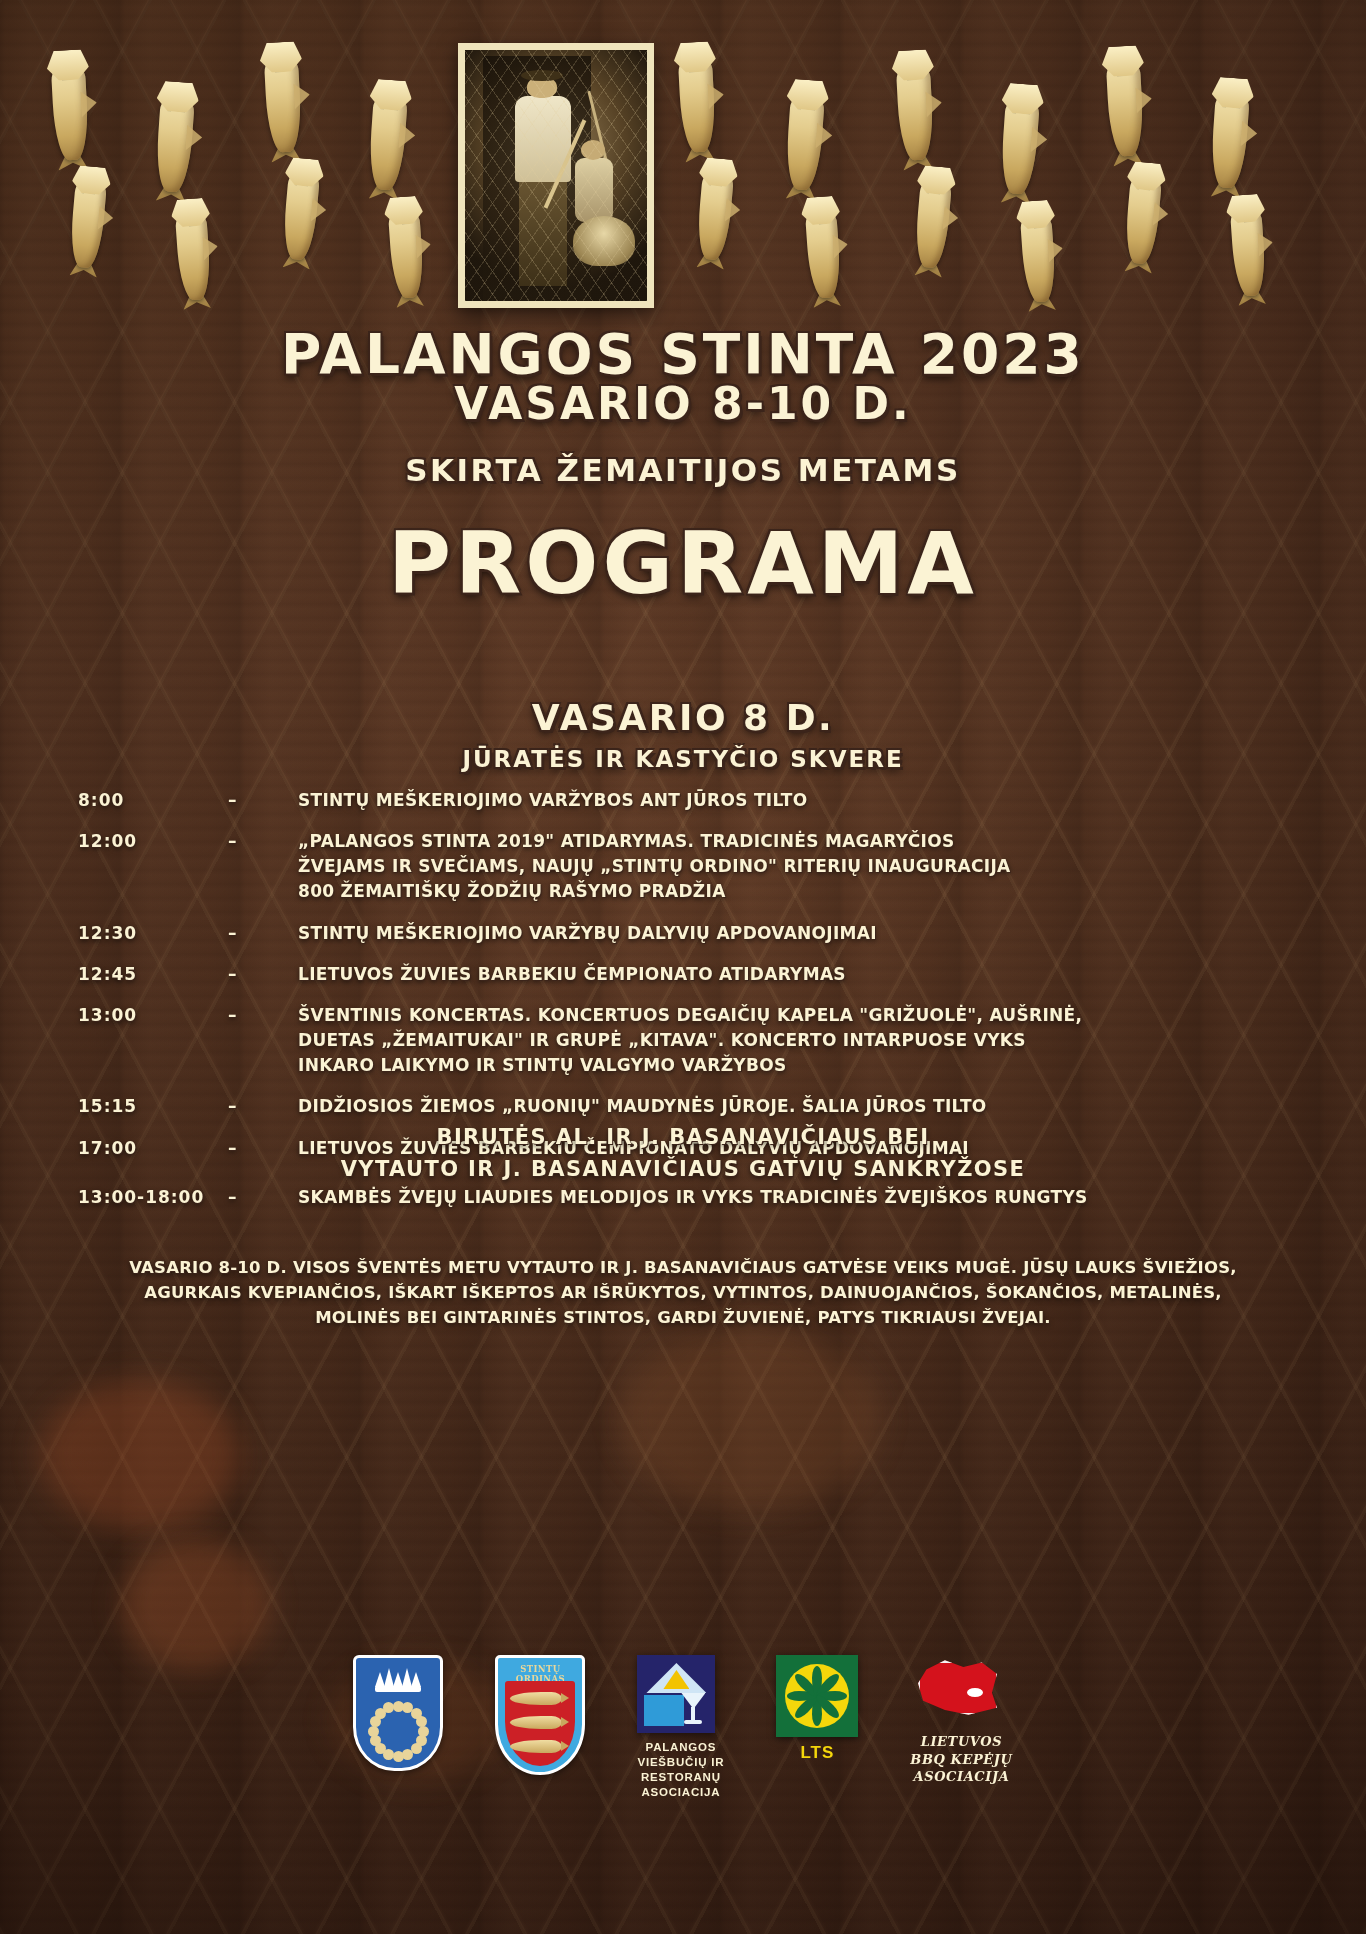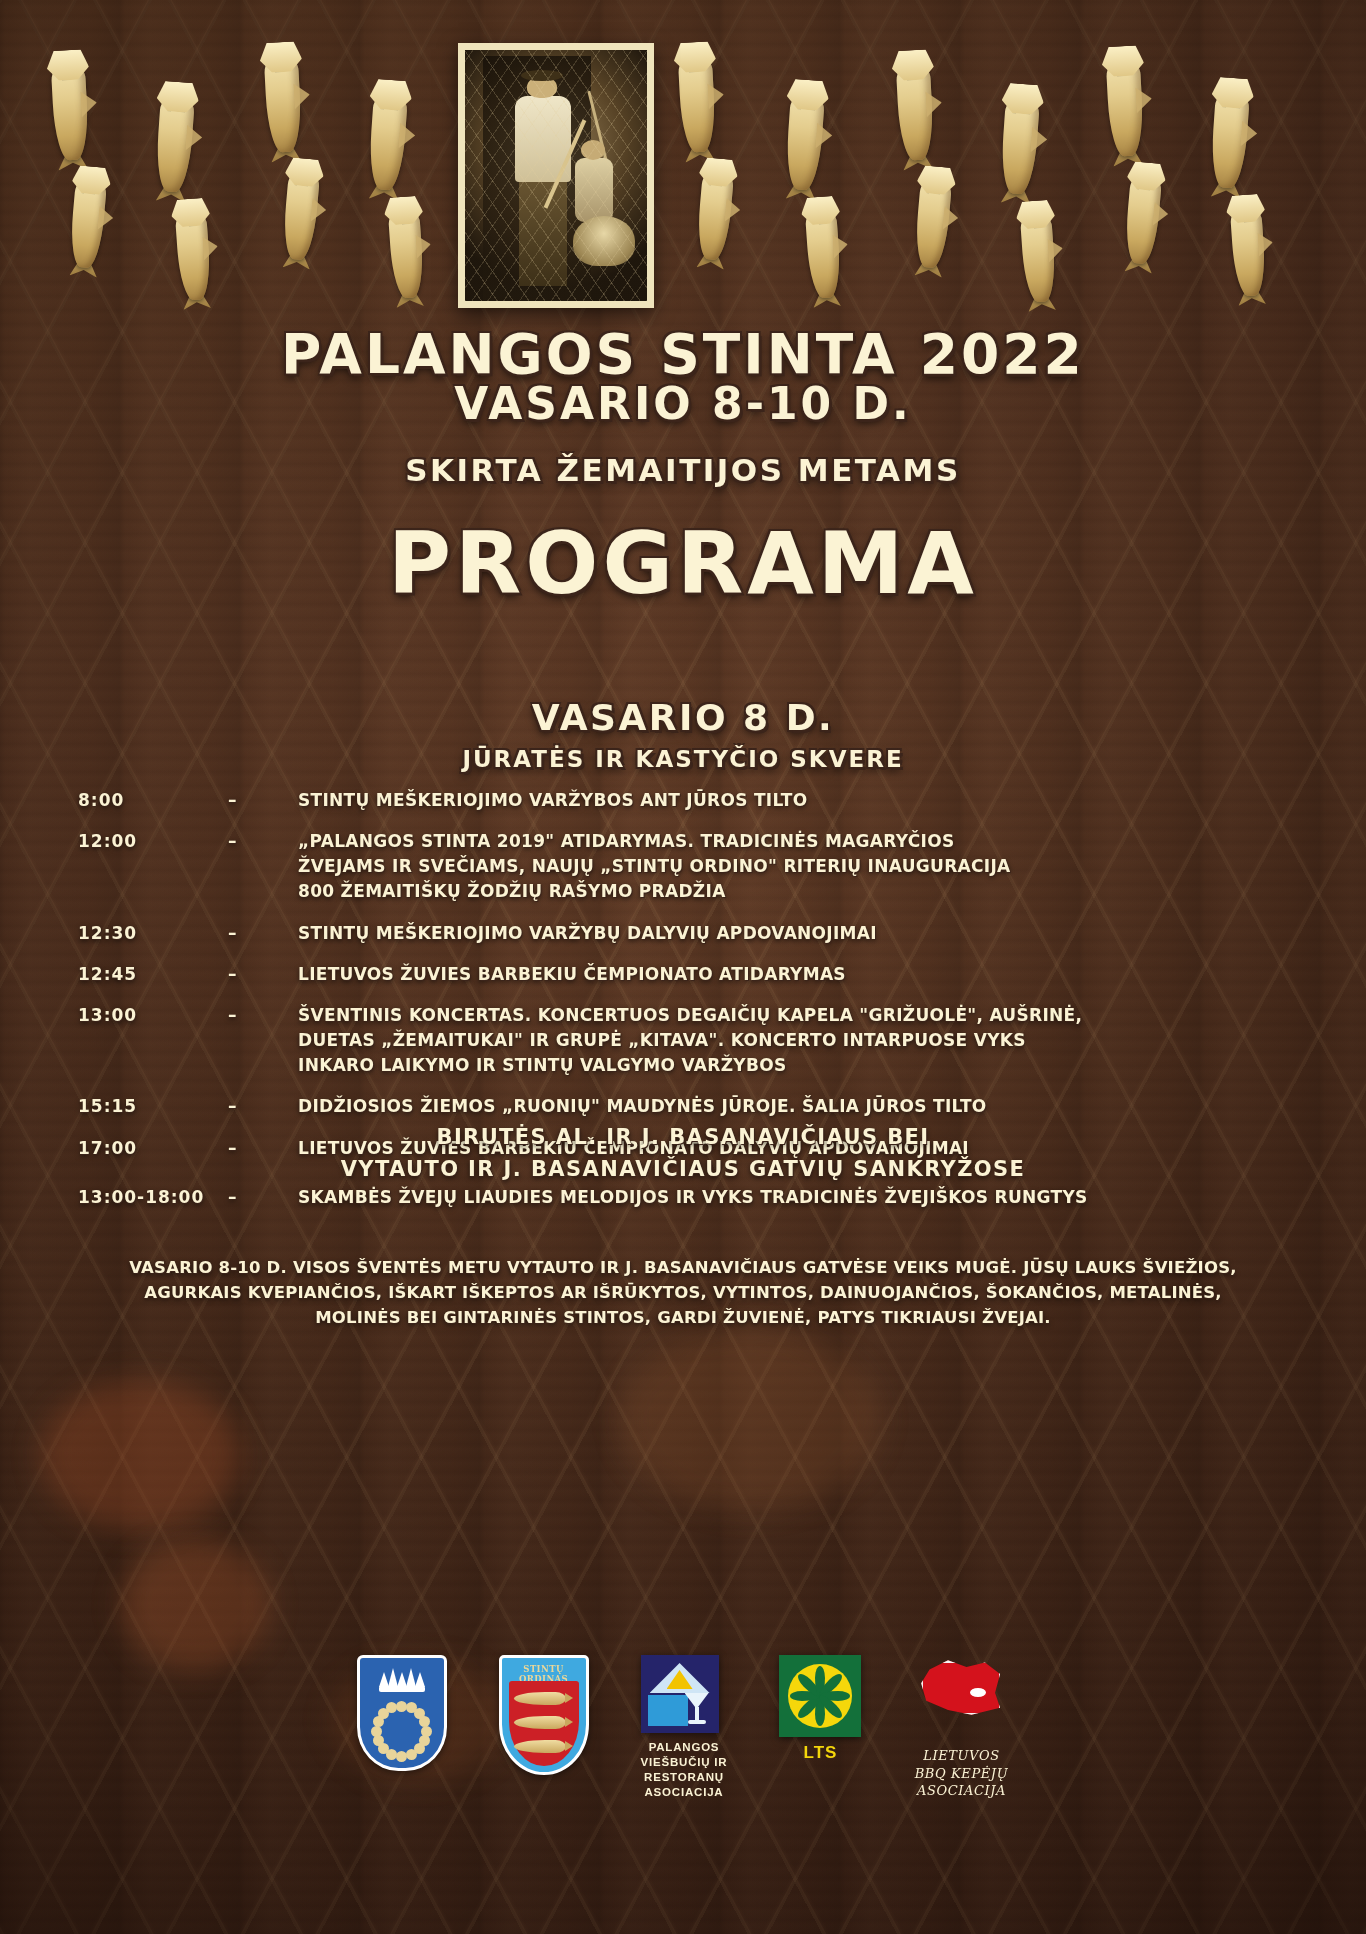--- a/index.html
+++ b/index.html
@@ -390,26 +390,26 @@
     box-shadow: 0 3px 6px rgba(0,0,0,0.5);
   }
   .bbq-hole {
     position: absolute; left: 54px; top: 30px;
     width: 22px; height: 15px;
     border-radius: 50%;
     background: #fff;
     border: 3px solid #d4121c;
   }
   .bbq-text {
-    margin-top: 20px;
+    margin-top: 6px;
     text-align: center;
     color: #fbf3d4;
     font-family: "DejaVu Serif", serif;
     font-style: italic;
-    font-weight: 400;
+    font-weight: 700;
     font-size: 13px;
     letter-spacing: 0.6px;
     line-height: 1.35;
     white-space: pre-line;
     text-shadow: 1px 1px 0 #3b241a;
   }
 </style>
 </head>
 <body>
 
@@ -552,21 +552,21 @@
       <div class="ph-man-hat"></div>
       <div class="ph-pole-a"></div>
       <div class="ph-pole-b"></div>
       <div class="ph-boy-body"></div>
       <div class="ph-boy-head"></div>
       <div class="ph-basket"></div>
       <div class="ph-net"></div>
     </div>
   </div>
 
-  <div class="headline" id="title-line1">PALANGOS STINTA 2022</div>
+  <div class="headline" id="title-line1">PALANGOS STINTA 2023</div>
   <div class="headline" id="title-line2">VASARIO 8-10 D.</div>
   <div class="headline" id="programa">PROGRAMA</div>
   <div class="headline" id="title-line3">SKIRTA ŽEMAITIJOS METAMS</div>
   <div class="headline" id="day-heading">VASARIO 8 D.</div>
   <div class="headline" id="venue">JŪRATĖS IR KASTYČIO SKVERE</div>
 
   <div class="schedule" id="schedule-list">
       <div class="row">
         <div class="time">8:00</div>
         <div class="dash">–</div>

